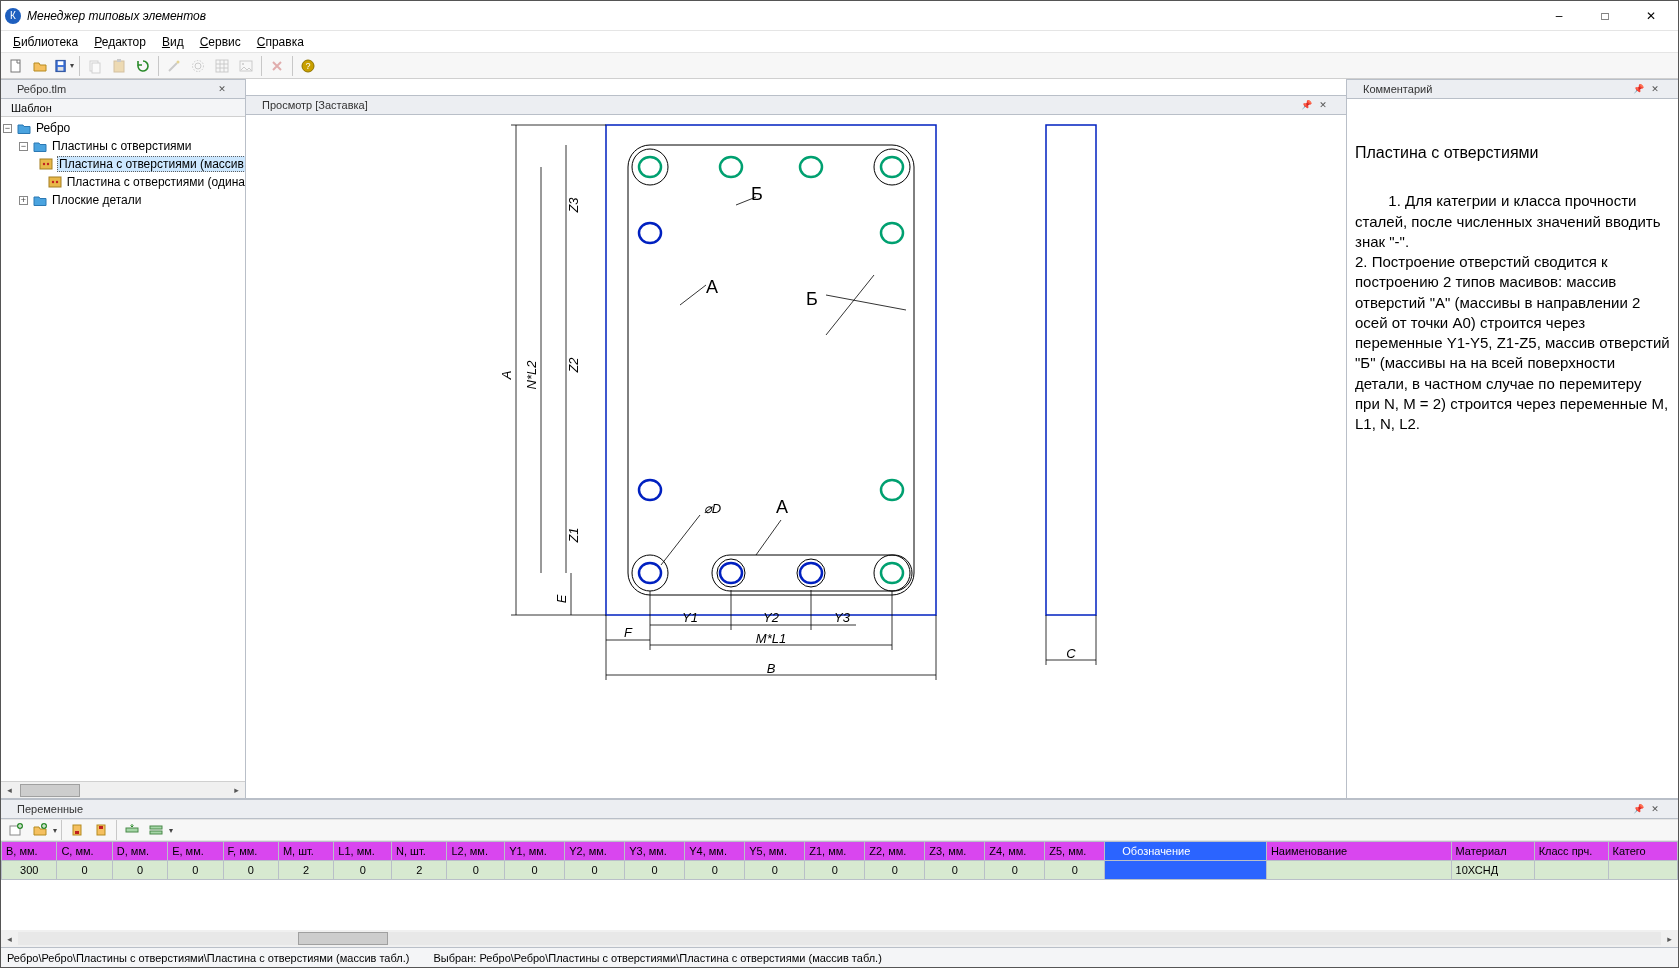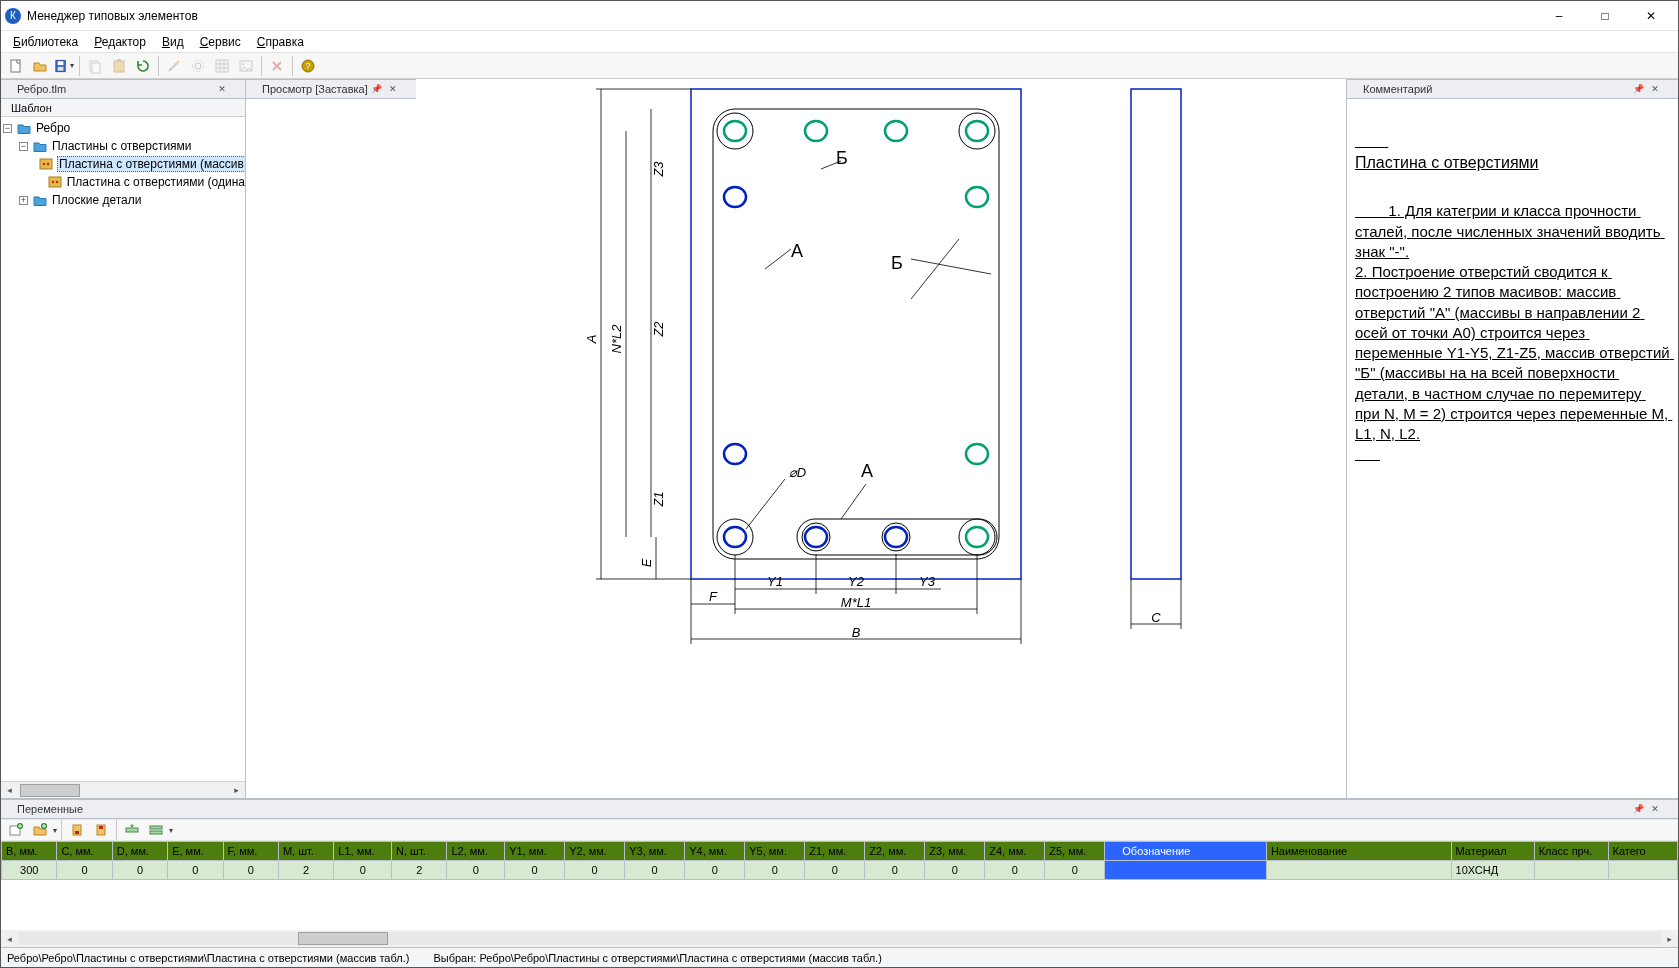--- a/index.html
+++ b/index.html
@@ -1,20 +1,20 @@
 <!DOCTYPE html>
 <html><head>
 <meta charset="utf-8">
 <style>
   * { box-sizing: border-box; }
   html,body { margin:0; padding:0; font-family: "Segoe UI", Tahoma, sans-serif; font-size:12px; background:#fff; color:#000; user-select:none; }
   .window { display:flex; flex-direction:column; width:1679px; height:968px; border:1px solid #555; }
   .titlebar { height:30px; display:flex; align-items:center; padding:0 4px; background:#fff; border-bottom:1px solid #e5e5e5; }
   .titlebar .app-icon { width:16px; height:16px; border-radius:50%; background:#1e5fbf; color:#fff; font-size:10px; display:flex; align-items:center; justify-content:center; margin-right:6px; }
-  .titlebar .title { flex:1; font-size:12px; }
+  .titlebar .title { flex:1; font-size:12px;font-style:italic; }
   .winbtns { display:flex; }
   .winbtn { width:46px; height:30px; display:flex; align-items:center; justify-content:center; font-family:Segoe UI Symbol, sans-serif; }
 
   .menubar { height:22px; display:flex; align-items:center; padding:0 6px; background:#fff; border-bottom:1px solid #e5e5e5; gap:4px; }
   .menubar span { padding:2px 6px; }
   .menubar span u { text-decoration:underline; }
 
   .toolbar { height:26px; display:flex; align-items:center; padding:0 4px; gap:2px; border-bottom:1px solid #d0d0d0; background:#f7f7f7; }
   .tbtn { width:22px; height:22px; display:flex; align-items:center; justify-content:center; border:1px solid transparent; border-radius:2px; }
   .tbtn.disabled { opacity:.4; pointer-events:none; }
@@ -36,37 +36,37 @@
   .twister.empty { border:none; }
   .ticon { width:16px; height:16px; margin-right:4px; display:flex; align-items:center; justify-content:center; }
   .ticon svg { width:14px; height:14px; }
   .tlabel { font-size:12px; }
   .tlabel.sel { background:#cde8ff; border:1px dotted #606060; padding:0 1px; }
   .hscroll { height:17px; background:#f0f0f0; border-top:1px solid #d0d0d0; display:flex; align-items:center; }
   .hscroll .thumb { width:60px; height:13px; background:#cdcdcd; border:1px solid #a0a0a0; margin-left:2px; }
   .hscroll .arrow { width:17px; height:17px; display:flex; align-items:center; justify-content:center; font-size:9px; color:#555; }
 
   
-  .centercol { flex:1; display:flex; flex-direction:row; min-width:0; }
+  .centercol { flex:1; display:flex; flex-direction:column; min-width:0;margin-top:16px; }
   .preview { flex:1; background:#fff; display:flex; align-items:flex-start; justify-content:center; overflow:hidden; }
   .preview svg { max-height: 100%; }
   .svglabel { font-family: Arial, sans-serif; }
 
   
   .rightcol { width:332px; display:flex; flex-direction:column; border-left:1px solid #b9bfc8; }
-  .comment-body { flex:1; padding:12px 8px; font-size:15px; line-height:1.35; white-space:pre-wrap; overflow:auto;text-decoration:underline; }
+  .comment-body { flex:1; padding:2px 8px; font-size:15px; line-height:1.35; white-space:pre-wrap; overflow:auto; }
   .comment-body .ctitle { font-size:16px; margin-bottom:8px; display:block; }
 
   
   .bottom { border-top:1px solid #b9bfc8; display:flex; flex-direction:column; }
   .vars-toolbar { height:22px; display:flex; align-items:center; padding:0 4px; gap:2px; background:#f7f7f7; border-top:1px solid #e5e5e5; border-bottom:1px solid #e5e5e5; }
   .grid-wrap { overflow-x:auto; }
   .grid { border-collapse:collapse; width:100%; table-layout:fixed; }
   .grid th, .grid td { border:1px solid #b9bfc8; height:19px; font-size:11px; padding:0 4px; overflow:hidden; white-space:nowrap; }
-  .grid th { background:#4d7c0f; font-weight:normal; text-align:left; }
+  .grid th { background:#d946ef; font-weight:normal; text-align:left; }
   .grid th.sel { background:#2b64ff; color:#fff;padding-left:17px; }
   .grid td { background:#d7e9d0; text-align:center; }
   .grid td.sel { background:#2b64ff; }
   .grid td.left { text-align:left; }
 
   .grid-scroll { height:17px; background:#f0f0f0; display:flex; align-items:center; }
   .grid-scroll .arrow { width:17px; height:17px; display:flex; align-items:center; justify-content:center; font-size:9px; color:#555; }
   .grid-scroll .track { flex:1; height:13px; background:#e8e8e8; position:relative; }
   .grid-scroll .thumb { position:absolute; left:280px; top:0; height:13px; width:90px; background:#cdcdcd; border:1px solid #a0a0a0; }
 

